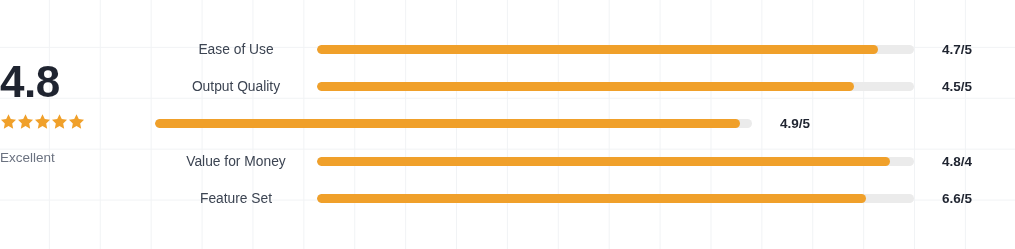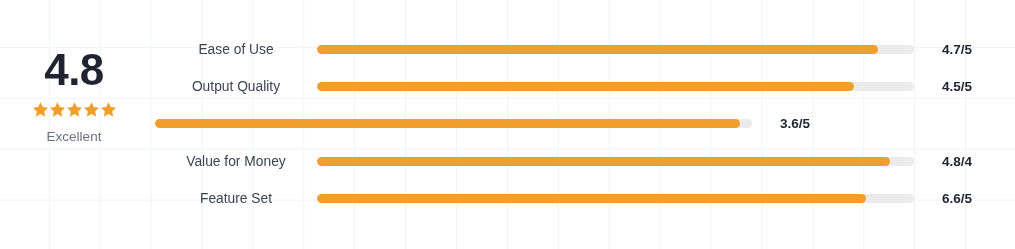--- a/index.html
+++ b/index.html
@@ -25,25 +25,25 @@
       linear-gradient(to bottom, #f1f3f5 1px, transparent 1px);
     background-size: 50.9px 50.9px;
     background-position: -2px -4px;
     box-sizing: border-box;
   }
 
   
   .summary {
     position: absolute;
     left: 0px;
-    top: 48px;
+    top: 60px;
     width: 148px;
     display: flex;
     flex-direction: column;
-    align-items: center;
+    align-items: flex-start;
   }
   .summary-score {
     font-size: 44px;
     font-weight: bold;
     line-height: 1;
     color: #1f2430;
     letter-spacing: -0.5px;
   }
   .summary-stars {
     margin-top: 9px;
@@ -51,21 +51,21 @@
     gap: 0px;
     line-height: 1;
   }
   .summary-stars .star {
     width: 17px;
     height: 17px;
     display: block;
   }
   .summary-stars .star svg { display: block; }
   .summary-label {
-    margin-top: 12px;
+    margin-top: 21px;
     font-size: 13.5px;
     color: #6b7280;
     line-height: 1;
   }
 
   
   .criteria {
     position: absolute;
     left: 155px;
     top: 31px;
@@ -164,21 +164,21 @@
       <div class="criteria-track">
         <div class="criteria-fill" style="width: 90%;"></div>
       </div>
       <div class="criteria-value">4.5/5</div>
     </div>
 
     <div class="criteria-row">
       <div class="criteria-track">
         <div class="criteria-fill" style="width: 98%;"></div>
       </div>
-      <div class="criteria-value">3.6/5</div>
+      <div class="criteria-value">4.9/5</div>
     </div>
 
     <div class="criteria-row">
       <div class="criteria-name">Value for Money</div>
       <div class="criteria-track">
         <div class="criteria-fill" style="width: 96%;"></div>
       </div>
       <div class="criteria-value">4.8/4</div>
     </div>
 

